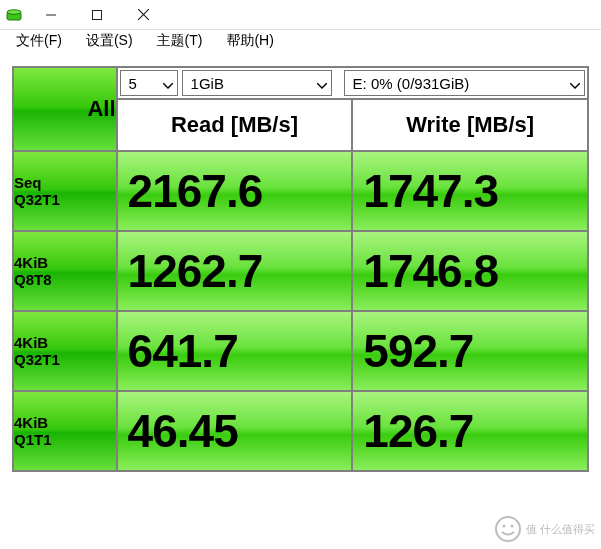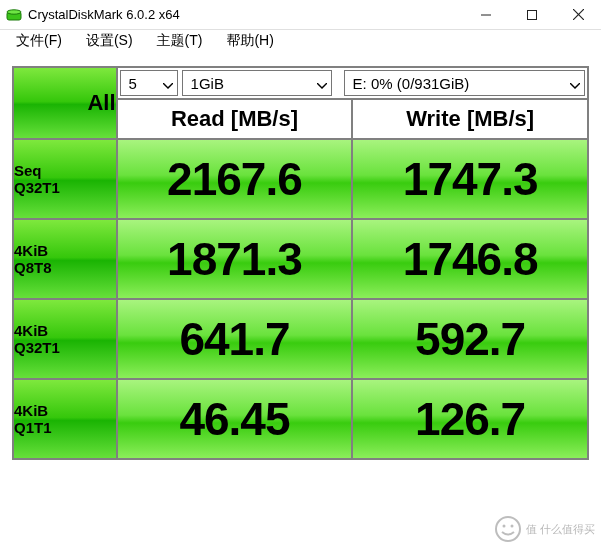--- a/index.html
+++ b/index.html
@@ -72,31 +72,31 @@
     font-size:15px;
     background:#fff;
     display:flex; align-items:center; justify-content:space-between;
     padding: 0 4px 0 8px;
   }
   .sel .chev { margin-left:6px; }
   .head-cell {
     text-align:center;
     font-weight: bold;
     font-size: 22px;
-    height: 40px;
+    height: 52px;
     background:#fff;
   }
   .val-cell {
     background: linear-gradient(to bottom, #a8f47e 0%, #6ae23d 45%, #39cc0f 55%, #8bee5a 100%);
     font-weight: bold;
     font-family: Arial, sans-serif;
     font-size: 46px;
     color:#000;
     padding: 0 10px !important;
-    text-align:center;
+    text-align:left;
     height: 80px;
     letter-spacing: -1px;
   }
   .col-label { width: 102px; }
   .col-val { width: 232px; }
 
   
   .watermark {
     position:absolute;
     right: 6px; bottom: 6px;
@@ -109,21 +109,20 @@
 </head>
 <body>
 
 <div class="titlebar">
   <div class="icon">
     <svg width="16" height="16" viewBox="0 0 16 16">
       <rect x="1" y="5" width="14" height="8" rx="2" fill="#3cc41a" stroke="#1a7a0a"></rect>
       <ellipse cx="8" cy="5" rx="7" ry="2.2" fill="#6ee544" stroke="#1a7a0a"></ellipse>
     </svg>
   </div>
-  <div class="title">CrystalDiskMark 6.0.2 x64</div>
   <div class="win-controls">
     <div class="win-btn">
       <svg width="10" height="10">
           <line x1="0" y1="5" x2="10" y2="5" stroke="#222" stroke-width="1"></line>
         </svg>
     </div>
     <div class="win-btn">
       <svg width="10" height="10">
           <rect x="0.5" y="0.5" width="9" height="9" fill="none" stroke="#222" stroke-width="1"></rect>
         </svg>
@@ -191,21 +190,21 @@
       </td>
       <td class="val-cell">2167.6</td>
       <td class="val-cell">1747.3</td>
     </tr>
 
     <tr>
       <td class="btn-row">
         <span>4KiB</span><br>
         <span>Q8T8</span>
       </td>
-      <td class="val-cell">1871.3</td>
+      <td class="val-cell">1262.7</td>
       <td class="val-cell">1746.8</td>
     </tr>
 
     <tr>
       <td class="btn-row">
         <span>4KiB</span><br>
         <span>Q32T1</span>
       </td>
       <td class="val-cell">641.7</td>
       <td class="val-cell">592.7</td>

